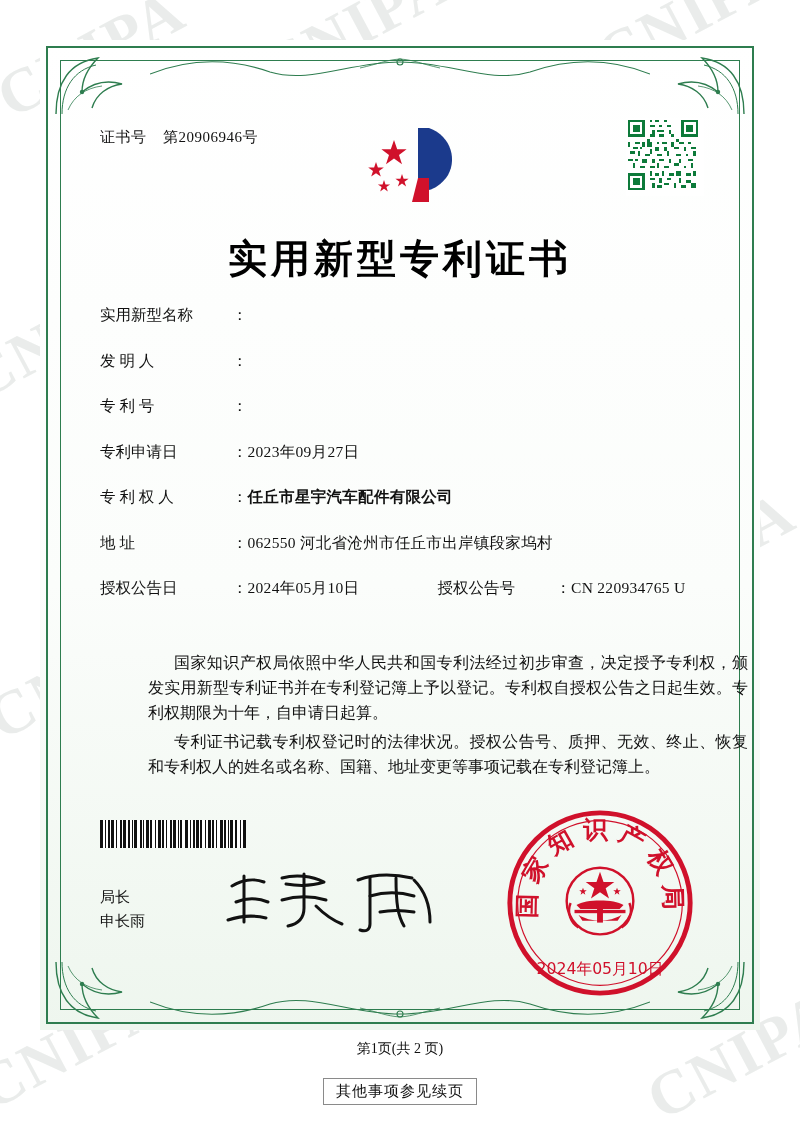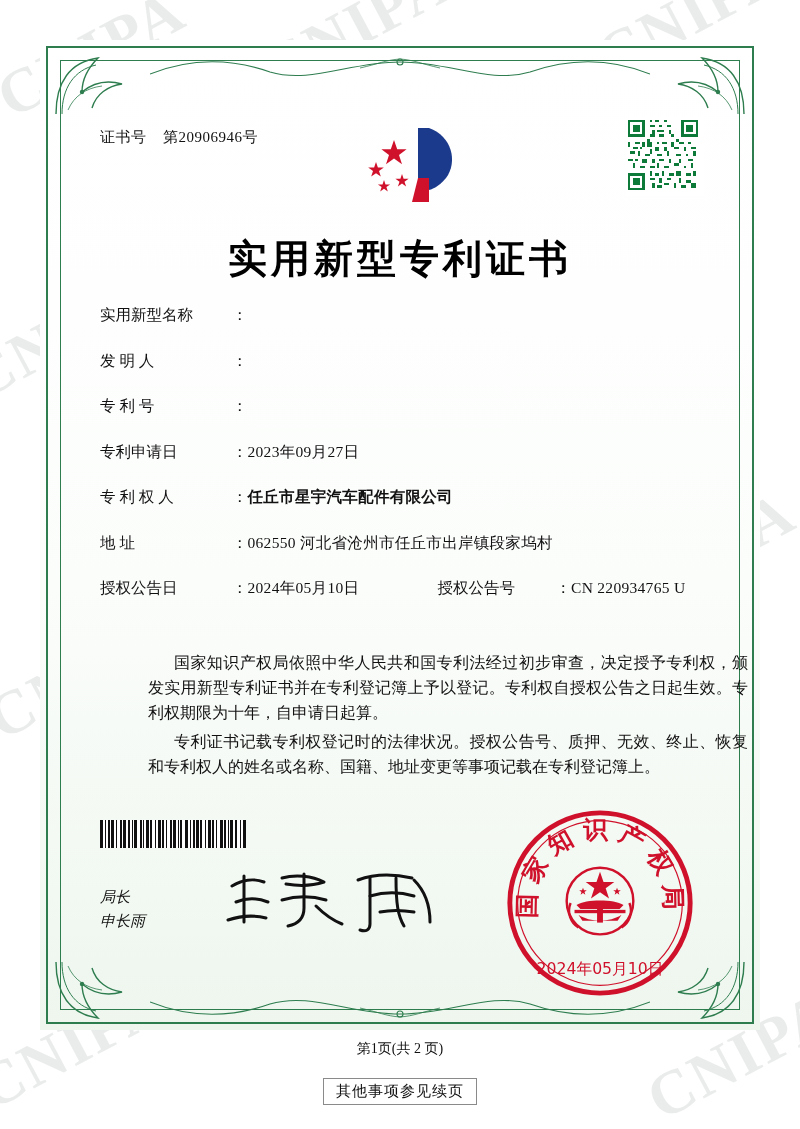--- a/index.html
+++ b/index.html
@@ -192,21 +192,20 @@
   }
   .barcode i { display: block; background: #111; height: 100%; }
 
   
   .sig-label {
     position: absolute;
     left: 40px; top: 825px;
     font-size: 15px;
     line-height: 24px;
     color: #111;
-    font-style: italic;
   }
   .signature {
     position: absolute;
     left: 160px; top: 800px;
     width: 230px; height: 80px;
     color: #111;
   }
   .signature svg { width: 100%; height: 100%; display: block; }
 
   

